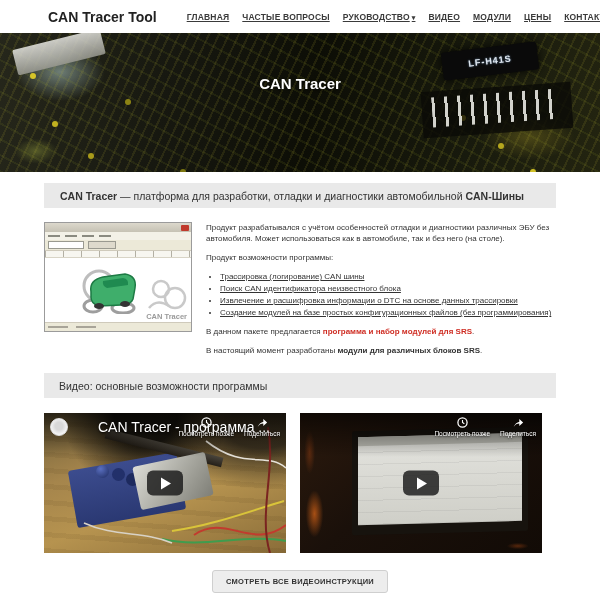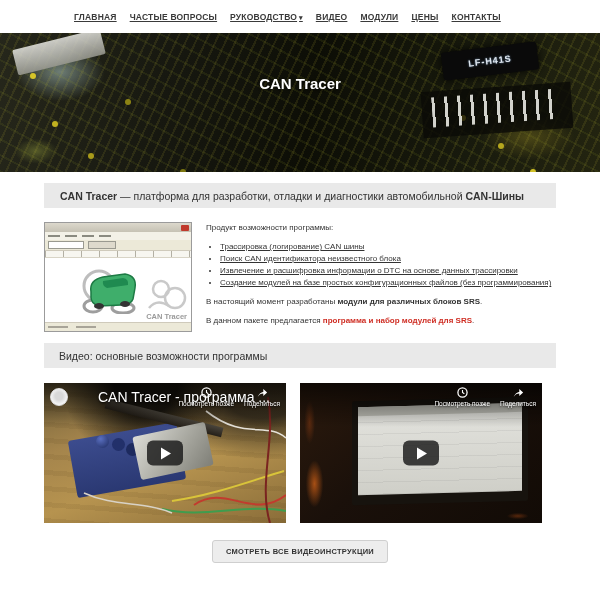--- a/index.html
+++ b/index.html
@@ -108,20 +108,21 @@
   .yt-play-tri{width:0;height:0;border-left:10px solid #fff;border-top:6px solid transparent;border-bottom:6px solid transparent;margin-left:2px;}
   
   .all-videos-btn{display:block;margin:17px auto 0;background:#ededed;border:1px solid #cfcfcf;border-radius:3px;
     padding:6px 13px;font-size:7.5px;font-weight:bold;letter-spacing:.3px;color:#333;font-family:"Liberation Sans",sans-serif;cursor:pointer;}
 </style>
 </head>
 <body>
 
 <div class="navbar">
   <div class="nav-inner">
+    <div class="brand">CAN Tracer Tool</div>
     <div class="menu">
       <span class="menu-item">ГЛАВНАЯ</span>
       <span class="menu-item">ЧАСТЫЕ ВОПРОСЫ</span>
       <span class="menu-item"><span>РУКОВОДСТВО</span><span class="caret">▾</span></span>
       <span class="menu-item">ВИДЕО</span>
       <span class="menu-item">МОДУЛИ</span>
       <span class="menu-item">ЦЕНЫ</span>
       <span class="menu-item">КОНТАКТЫ</span>
     </div>
   </div>
@@ -180,29 +181,30 @@
         </svg>
         <div class="shot-watermark">CAN Tracer</div>
       </div>
       <div class="shot-status">
           <i></i>
           <i></i>
         </div>
     </div>
 
     <div class="prose">
+      <p>Продукт разрабатывался с учётом особенностей отладки и диагностики различных ЭБУ без автомобиля. Может использоваться как в автомобиле, так и без него (на столе).</p>
       <p>Продукт возможности программы:</p>
       <ul>
         <li>Трассировка (логирование) CAN шины</li>
         <li>Поиск CAN идентификатора неизвестного блока</li>
         <li>Извлечение и расшифровка информации о DTC на основе данных трассировки</li>
         <li>Создание модулей на базе простых конфигурационных файлов (без программирования)</li>
       </ul>
+      <p><span>В данном пакете предлагается </span><span class="red">программа и набор модулей для SRS</span><span>.</span></p>
       <p><span>В настоящий момент разработаны </span><b>модули для различных блоков SRS</b><span>.</span></p>
-      <p><span>В данном пакете предлагается </span><span class="red">программа и набор модулей для SRS</span><span>.</span></p>
     </div>
   </div>
 
   <div class="section-heading sh2">
     <span>Видео: основные возможности программы</span>
   </div>
 
   <div class="videos">
 
     <div class="video">

